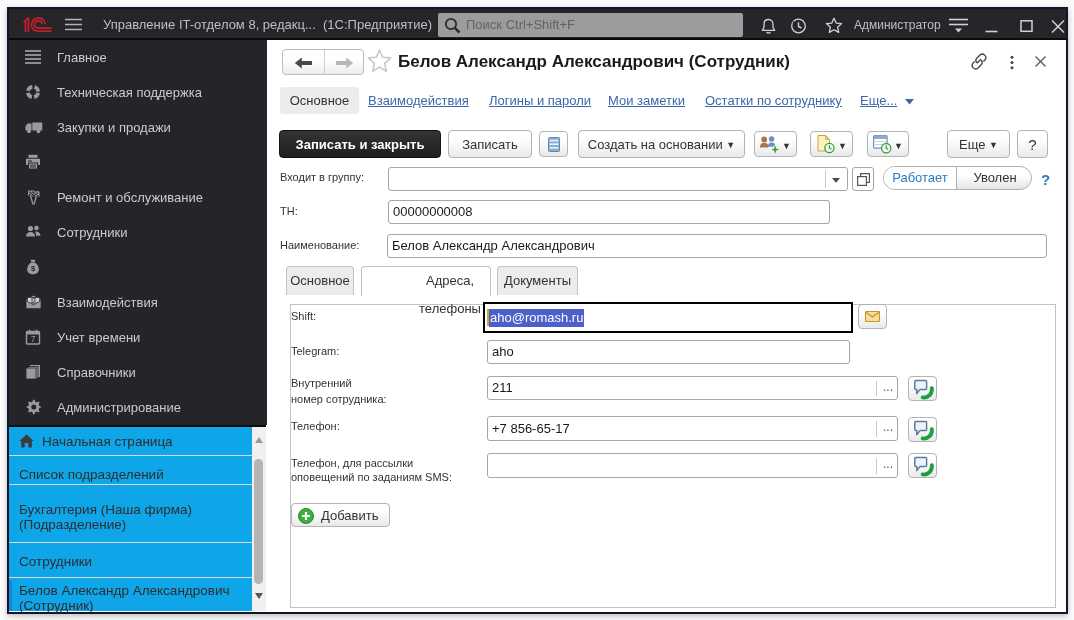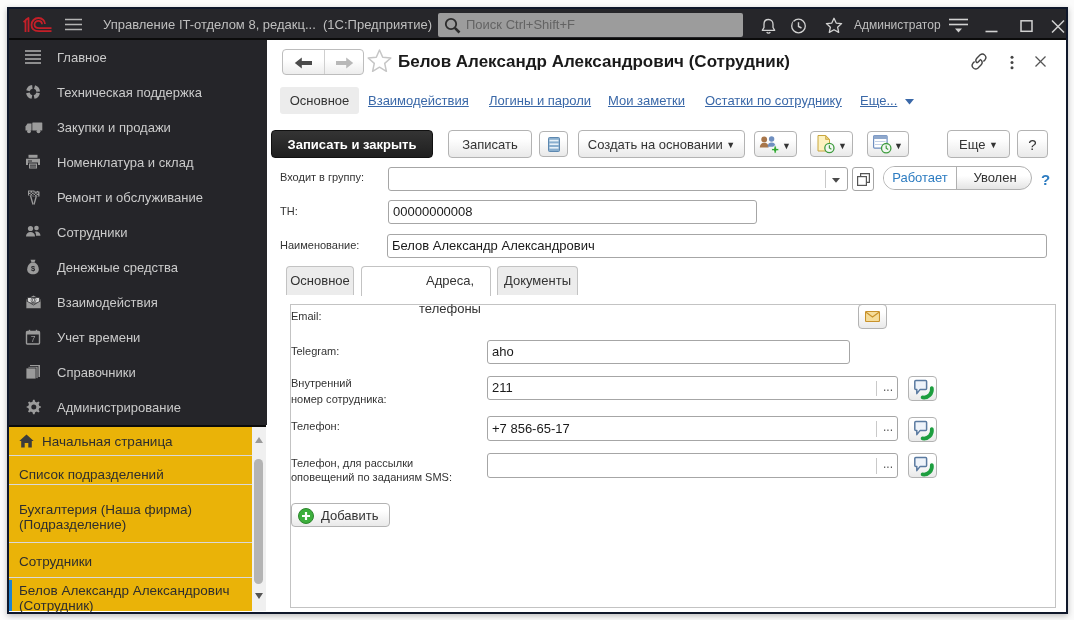--- a/index.html
+++ b/index.html
@@ -8,21 +8,21 @@
 #win { position:absolute; left:7px; top:7px; width:1061px; height:607px; border:2px solid #0f172a; background:#fff; box-shadow:0 2px 6px rgba(0,0,0,0.25); }
 
 #titlebar { position:absolute; left:0; top:0; width:100%; height:31px; background:#26262a; border-bottom:2px solid #0b0b0b; }
 #titlebar .txt { color:#bfbfbf; font-size:13px; }
 #search { position:absolute; left:429px; top:4px; width:305px; height:24px; background:#9c9c9c; border-radius:2px; color:#636363; font-size:13px; line-height:24px; }
 
 #sidedark { position:absolute; left:0; top:31px; width:258px; height:385px; background:#252529; }
 .mi { position:absolute; left:0; width:100%; height:35px; color:#cbcbcb; font-size:13px; line-height:35px; }
 .mi span.lbl { position:absolute; left:48px; top:0; }
 .mi svg { position:absolute; left:16px; top:9px; }
-#sidelight { position:absolute; left:0; top:416px; width:257px; height:186px; background:#eab308; border-top:2px solid #0b0b0b; }
+#sidelight { position:absolute; left:0; top:416px; width:257px; height:186px; background:#0ea5e9; border-top:2px solid #0b0b0b; }
 .li { position:absolute; left:0; width:100%; color:#2e2e2e; font-size:13.5px; border-bottom:1px solid #d9d9d9; }
 
 .ctext { color:#333; }
 .btn { position:absolute; border:1px solid #b3b3b3; border-radius:4px; background:linear-gradient(#ffffff 30%, #e9e9e9); color:#333; font-size:13px; text-align:center; }
 .btn.dark { background:linear-gradient(#343434, #1f1f1f); color:#fff; border-color:#111; }
 .inp { position:absolute; border:1px solid #a6a6a6; border-radius:3px; background:#fff; font-size:13px; color:#1a1a1a; padding-left:4px; }
 .lab { position:absolute; font-size:11px; color:#333; }
 .link { position:absolute; color:#3a68a8; font-size:13px; text-decoration:underline; }
 .tab { position:absolute; height:29px; border:1px solid #c3c3c3; border-bottom:none; border-radius:4px 4px 0 0; background:#ececec; font-size:13px; color:#333; text-align:center; line-height:28px; }
 .tab.active { background:#fff; height:30px; z-index:3; }
@@ -125,21 +125,20 @@
     <div class="mi" style="top:105px">
       <svg width="16" height="16" viewBox="0 0 16 16" fill="#9b9b9b">
           <rect x="3.5" y="0.8" width="9" height="3"></rect>
           <path d="M1,4.8 L15,4.8 L15,11 L1,11 Z M3,6.5 L7,6.5 L7,7.6 L3,7.6 Z" fill-rule="evenodd"></path>
           <rect x="3.5" y="9" width="9" height="6" stroke="#26262a" stroke-width="1"></rect>
           <g stroke="#26262a" stroke-width="0.9">
             <line x1="5" y1="11.2" x2="11" y2="11.2"></line>
             <line x1="5" y1="13" x2="11" y2="13"></line>
           </g>
         </svg>
-      <span class="lbl">Номенклатура и склад</span>
       </div>
     <div class="mi" style="top:140px">
       <svg width="17" height="16" viewBox="0 0 17 16">
           <g stroke="#9b9b9b" stroke-width="1.3" fill="none">
             <line x1="4.2" y1="2" x2="8" y2="15.5"></line>
             <line x1="12.8" y1="2" x2="9" y2="15.5"></line>
           </g>
           <path d="M3,1.5 L9.5,1.5 L9.5,6.5 L3,6.5 Z" fill="#9b9b9b"></path>
           <path d="M7.5,2.5 L14.5,2.5 L14.5,7.5 L7.5,7.5 Z" fill="#9b9b9b"></path>
           <path d="M4,2.5 h1.6 v1.3 h-1.6 Z M7,2.5 h1.6 v1.3 h-1.6 Z M5.5,3.8 h1.6 v1.3 h-1.6 Z M4,5.1 h1.6 v1.3 h-1.6 Z M7,5.1 h1.6 v1.3 h-1.6 Z M8.5,3.5 h1.6 v1.3 h-1.6 Z M11.6,3.5 h1.6 v1.3 h-1.6 Z M10,4.8 h1.6 v1.3 h-1.6 Z M8.5,6.1 h1.6 v1.3 h-1.6 Z M11.6,6.1 h1.6 v1.3 h-1.6 Z" fill="#26262a"></path>
@@ -154,21 +153,20 @@
           <path d="M10.5,7.5 C13,7 15.5,8.8 15.5,11.7 L11,11.7 C11,10 10.8,8.7 10,8 Z"></path>
         </svg>
       <span class="lbl">Сотрудники</span>
       </div>
     <div class="mi" style="top:210px">
       <svg width="16" height="16" viewBox="0 0 16 16">
           <path d="M5.5,0.8 L10.5,0.8 L9.5,3.2 L6.5,3.2 Z" fill="#9b9b9b"></path>
           <path d="M6.2,3.6 C3.8,5 2.2,7.5 2.2,10.3 C2.2,13.6 4.6,15.3 8,15.3 C11.4,15.3 13.8,13.6 13.8,10.3 C13.8,7.5 12.2,5 9.8,3.6 Z" fill="#9b9b9b"></path>
           <text x="8" y="12.3" font-size="7.5" font-weight="bold" fill="#26262a" text-anchor="middle" font-family="Liberation Sans, sans-serif">$</text>
         </svg>
-      <span class="lbl">Денежные средства</span>
       </div>
     <div class="mi" style="top:245px">
       <svg width="17" height="16" viewBox="0 0 17 16">
           <path d="M1,6 L8.5,1.5 L16,6 L16,14.5 L1,14.5 Z" fill="#9b9b9b"></path>
           <path d="M2.5,3.5 L14.5,3.5 L14.5,9 L2.5,9 Z" fill="#d6d6d6" stroke="#26262a" stroke-width="0.7"></path>
           <path d="M1,6.5 L8.5,11 L16,6.5 L16,14.5 L1,14.5 Z" fill="#9b9b9b" stroke="#26262a" stroke-width="0.7"></path>
           <text x="8.5" y="8" font-size="6.5" fill="#26262a" text-anchor="middle" font-family="Liberation Sans">@</text>
         </svg>
       <span class="lbl">Взаимодействия</span>
       </div>
@@ -263,21 +261,21 @@
   <div class="abs" style="left:271px;top:78px;width:79px;height:27px;background:#ececec;border-radius:3px;color:#333;font-size:13px;text-align:center;line-height:27px;">Основное</div>
   <a class="link" style="left:359px;top:84px;">Взаимодействия</a>
   <a class="link" style="left:480px;top:84px;">Логины и пароли</a>
   <a class="link" style="left:599px;top:84px;">Мои заметки</a>
   <a class="link" style="left:696px;top:84px;">Остатки по сотруднику</a>
   <a class="link" style="left:851px;top:84px;">Еще...</a>
   <svg class="abs" style="left:896px;top:90px" width="9" height="6" viewBox="0 0 9 6">
       <path d="M0,0 L9,0 L4.5,5.5 Z" fill="#3a68a8"></path>
     </svg>
 
-  <div class="btn dark" style="left:262px;top:121px;width:162px;height:28px;line-height:27px;font-weight:bold;">Записать и закрыть</div>
+  <div class="btn dark" style="left:270px;top:121px;width:162px;height:28px;line-height:27px;font-weight:bold;">Записать и закрыть</div>
   <div class="btn" style="left:439px;top:121px;width:84px;height:28px;line-height:27px;">Записать</div>
   <div class="btn" style="left:530px;top:122px;width:29px;height:26px;">
     <svg class="abs" style="left:8px;top:5px" width="12" height="15" viewBox="0 0 12 15">
         <rect x="0.5" y="0.5" width="11" height="14" rx="1" fill="#89aece" stroke="#5d88b0"></rect>
         <g stroke="#e8f1f8" stroke-width="1.6">
           <line x1="1.5" y1="3.6" x2="10.5" y2="3.6"></line>
           <line x1="1.5" y1="7.2" x2="10.5" y2="7.2"></line>
           <line x1="1.5" y1="10.8" x2="10.5" y2="10.8"></line>
         </g>
       </svg>
@@ -331,30 +329,34 @@
         <path d="M3.6,3.4 L3.6,0.6 L12.4,0.6 L12.4,9.4 L9.6,9.4"></path>
       </svg>
   </div>
   <div class="abs" style="left:874px;top:157px;width:149px;height:24px;border:1px solid #b0b0b0;border-radius:12px;overflow:hidden;background:linear-gradient(#fff 40%,#e4e4e4);">
     <div class="abs" style="left:0;top:0;width:72px;height:22px;background:#fff;color:#2d7cc1;font-size:13px;text-align:center;line-height:22px;">Работает</div>
     <div class="abs" style="left:72px;top:0;width:1px;height:22px;background:#b0b0b0;"></div>
     <div class="abs" style="left:73px;top:0;width:76px;height:22px;color:#333;font-size:13px;text-align:center;line-height:22px;">Уволен</div>
   </div>
   <div class="abs" style="left:1032px;top:162px;color:#2d7cc1;font-size:15px;font-weight:bold;">?</div>
   <div class="lab" style="left:271px;top:196px;">ТН:</div>
-  <div class="inp" style="left:379px;top:191px;width:369px;height:24px;line-height:22px;">00000000008</div>
+  <div class="inp" style="left:379px;top:191px;width:442px;height:24px;line-height:22px;">00000000008</div>
   <div class="lab" style="left:271px;top:230px;">Наименование:</div>
   <div class="inp" style="left:378px;top:225px;width:660px;height:24px;line-height:22px;">Белов Александр Александрович</div>
 
   <div class="tab" style="left:277px;top:257px;width:68px;">Основное</div>
   <div class="tab active" style="left:352px;top:257px;width:130px;padding-left:48px;">Адреса, телефоны</div>
   <div class="tab" style="left:488px;top:257px;width:81px;">Документы</div>
   <div id="pane"></div>
 
-  <div class="lab" style="left:282px;top:301px;">Email:</div>
+  <div class="lab" style="left:282px;top:301px;">Shift:</div>
+  <div class="abs" style="left:474px;top:293px;width:370px;height:31px;border:2px solid #000;background:#fff;">
+    <div class="abs" style="left:2px;top:5px;width:1.5px;height:17px;background:#c8a83c;"></div>
+    <span class="abs" style="left:4px;top:5px;background:#4d5fc8;color:#fff;font-size:13px;padding:1px 1px 2px 1px;">aho@romash.ru</span>
+  </div>
   <div class="btn" style="left:849px;top:295px;width:29px;height:25px;">
     <svg class="abs" style="left:6px;top:6px" width="15" height="11" viewBox="0 0 15 11">
         <rect x="0.5" y="0.5" width="14" height="10" rx="1" fill="#f6dd9a" stroke="#c8922c" stroke-width="1.1"></rect>
         <path d="M1,1.2 L7.5,6 L14,1.2" fill="none" stroke="#c8922c" stroke-width="1.1"></path>
       </svg>
   </div>
   <div class="lab" style="left:282px;top:336px;">Telegram:</div>
   <div class="inp" style="left:478px;top:331px;width:363px;height:24px;line-height:22px;">aho</div>
   <div class="lab" style="left:282px;top:366px;line-height:16px;">Внутренний<br>номер сотрудника:</div>
   <div class="inp" style="left:478px;top:367px;width:411px;height:24px;line-height:22px;">211

